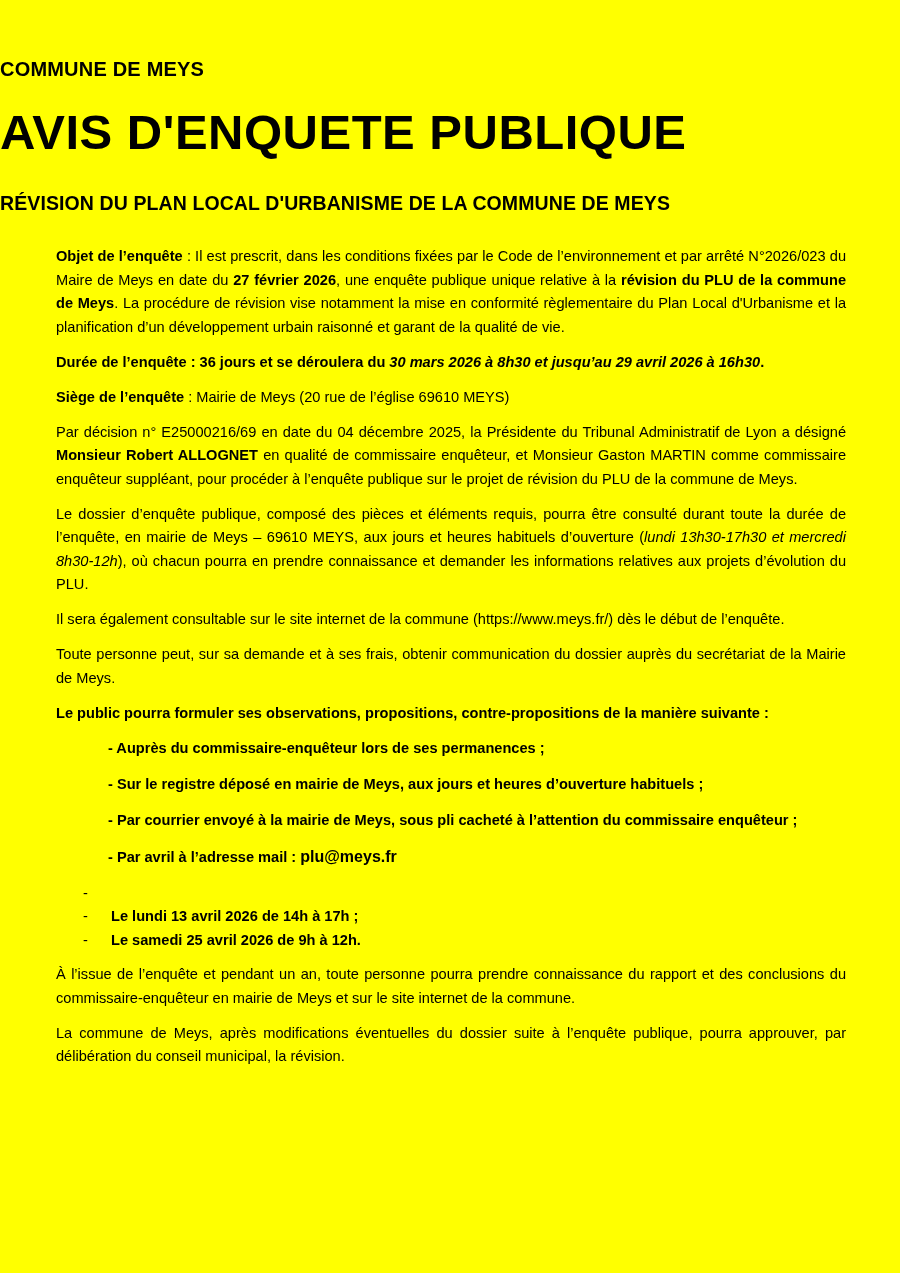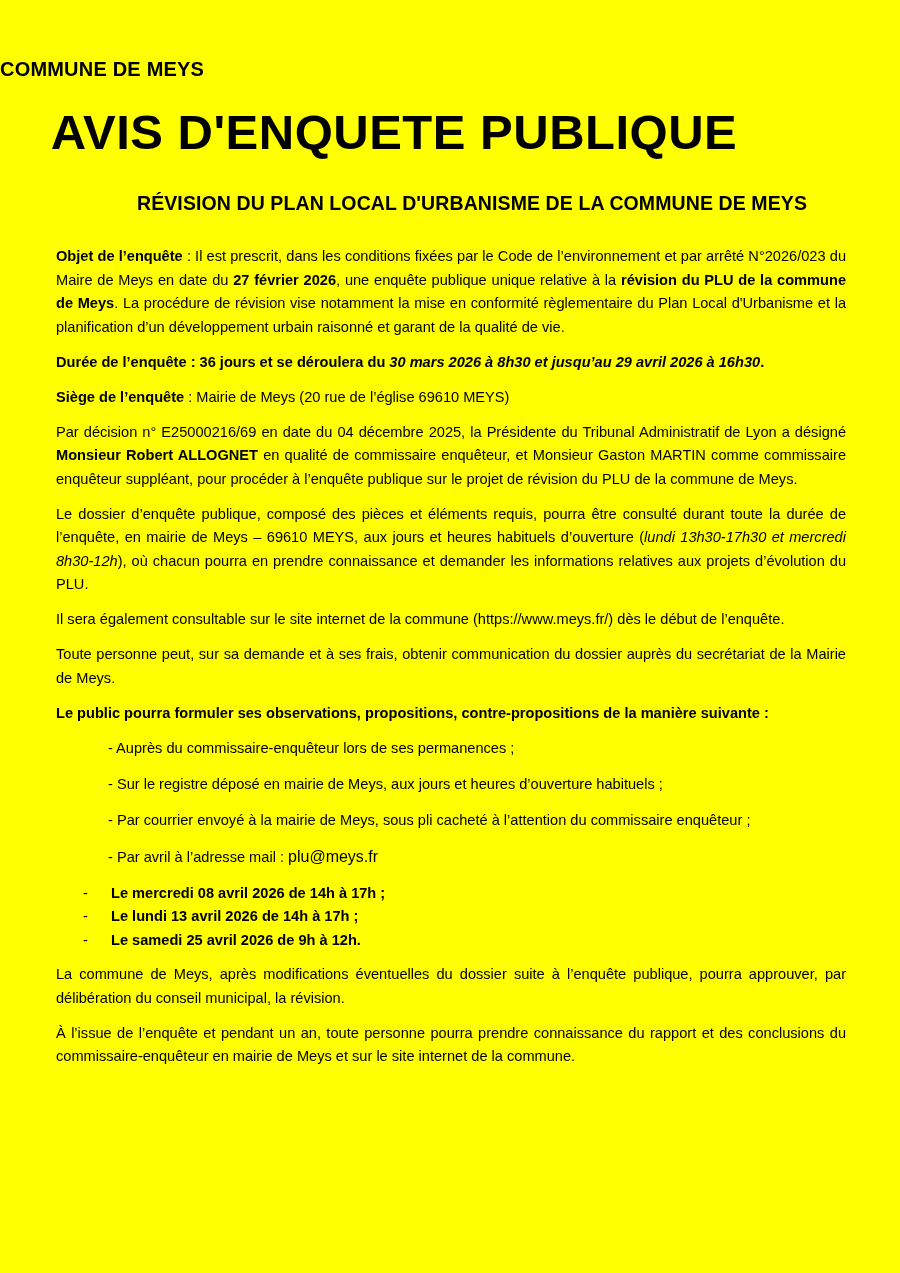--- a/index.html
+++ b/index.html
@@ -5,28 +5,28 @@
   html, body { margin: 0; padding: 0; }
   body {
     width: 900px; height: 1273px;
     background: #ffff00;
     color: #000;
     font-family: "Liberation Sans", sans-serif;
     overflow: hidden;
   }
   .page { position: relative; width: 900px; height: 1273px; box-sizing: border-box; padding: 0 55px; }
   .commune { position: absolute; top: 58px; left: 0; width: 900px; font-weight: bold; font-size: 20px; letter-spacing: 0.2px; }
-  .title { position: absolute; top: 104px; left: 0; width: 788px; text-align: center; font-weight: bold; font-size: 49px; letter-spacing: 0.5px; }
-  .subtitle { position: absolute; top: 192px; left: 0; width: 807px; text-align: right; font-weight: bold; font-size: 19.5px; letter-spacing: 0.1px; }
+  .title { position: absolute; top: 104px; left: 0; width: 788px; font-weight: bold; font-size: 49px; letter-spacing: 0.5px; }
+  .subtitle { position: absolute; top: 192px; left: 0; width: 807px; text-align: left; font-weight: bold; font-size: 19.5px; letter-spacing: 0.1px; }
   .body { position: absolute; top: 245px; left: 56px; width: 790px; font-size: 14.6px; line-height: 23.5px; }
   .body p { margin: 0 0 11.5px 0; text-align: justify; }
   .b { font-weight: bold; }
   .i { font-style: italic; }
   .modes { margin: 0 0 0 0; padding: 0; list-style: none; }
-  .modes li { margin: 0 0 12.5px 52px; }
+  .modes li { margin: 0 0 12.5px 52px; font-weight: bold; }
   .modes .email { font-size: 16px; margin-top: 33px; }
   .perms { list-style: none; padding: 0; margin: 0 0 11px 0; }
   .perms li { display: flex; font-weight: bold; line-height: 23.5px; }
   .perms .dash { width: 55px; padding-left: 27px; box-sizing: border-box; font-weight: normal; }
 </style>
 </head>
 <body>
 
 <div class="page">
   <div class="commune">COMMUNE DE MEYS</div>
@@ -65,29 +65,28 @@
       <li>- Sur le registre déposé en mairie de Meys, aux jours et heures d’ouverture habituels ;</li>
       <li>- Par courrier envoyé à la mairie de Meys, sous pli cacheté à l’attention du commissaire enquêteur ;</li>
       <li><span>- Par avril à l’adresse mail : </span><span class="email">plu@meys.fr</span></li>
     </ul>
 
 
 
     <ul class="perms">
       <li>
           <span class="dash">-</span>
-          <span>Le mercredi 08 avril 2026 de 14h à 17h ;</span>
         </li>
       <li>
           <span class="dash">-</span>
           <span>Le lundi 13 avril 2026 de 14h à 17h ;</span>
         </li>
       <li>
           <span class="dash">-</span>
           <span>Le samedi 25 avril 2026 de 9h à 12h.</span>
         </li>
     </ul>
 
+    <p>À l’issue de l’enquête et pendant un an, toute personne pourra prendre connaissance du rapport et des conclusions du commissaire-enquêteur en mairie de Meys et sur le site internet de la commune.</p>
+
     <p>La commune de Meys, après modifications éventuelles du dossier suite à l’enquête publique, pourra approuver, par délibération du conseil municipal, la révision.</p>
-
-    <p>À l’issue de l’enquête et pendant un an, toute personne pourra prendre connaissance du rapport et des conclusions du commissaire-enquêteur en mairie de Meys et sur le site internet de la commune.</p>
   </div>
 </div>
 
 </body></html>

